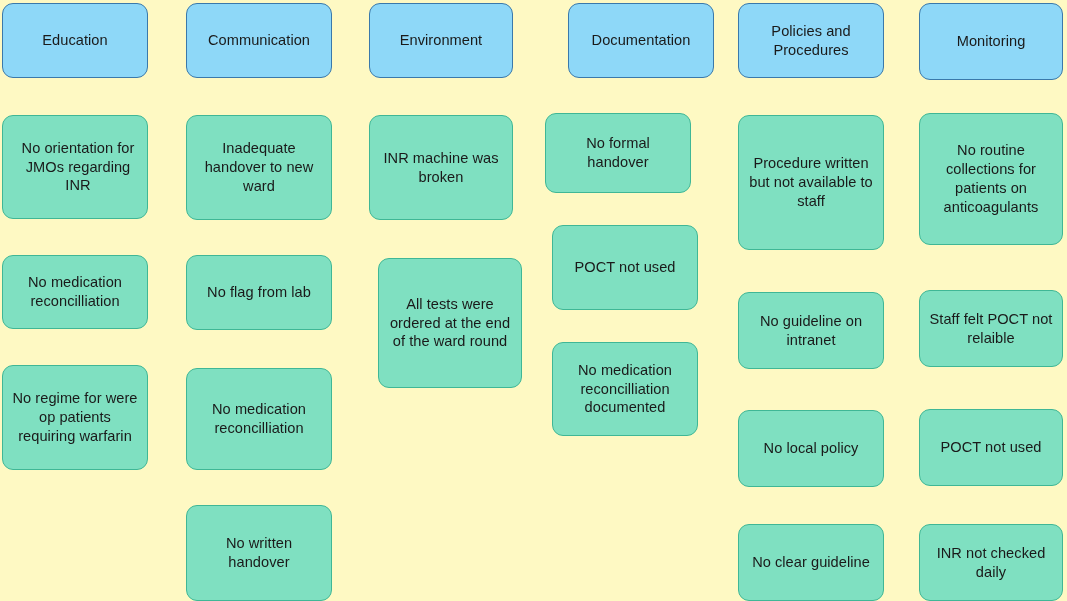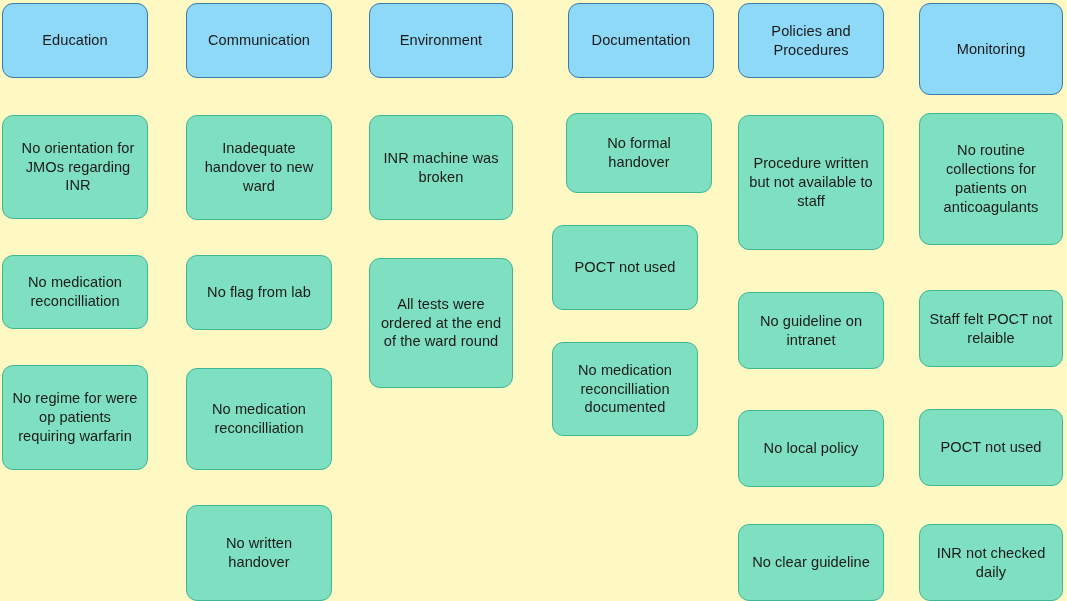--- a/index.html
+++ b/index.html
@@ -65,40 +65,40 @@
 handover to new
 ward</span></div>
     <div class="node cause" style="left: 186px; top: 255px; width: 146px; height: 75px;"><span>No flag from lab</span></div>
     <div class="node cause" style="left: 186px; top: 368px; width: 146px; height: 102px;"><span>No medication
 reconcilliation</span></div>
     <div class="node cause" style="left: 186px; top: 505px; width: 146px; height: 96px;"><span>No written
 handover</span></div>
     <div class="node category" style="left: 369px; top: 3px; width: 144px; height: 75px;"><span>Environment</span></div>
     <div class="node cause" style="left: 369px; top: 115px; width: 144px; height: 105px;"><span>INR machine was
 broken</span></div>
-    <div class="node cause" style="left: 369px; top: 258px; width: 144px; height: 130px;"><span>All tests were
+    <div class="node cause" style="left: 378px; top: 258px; width: 144px; height: 130px;"><span>All tests were
 ordered at the end
 of the ward round</span></div>
     <div class="node category" style="left: 552px; top: 3px; width: 146px; height: 75px; margin-left: 16px;"><span>Documentation</span></div>
-    <div class="node cause" style="left: 566px; top: 113px; width: 146px; height: 80px; justify-content: flex-end;"><span>No formal
+    <div class="node cause" style="left: 545px; top: 113px; width: 146px; height: 80px; justify-content: flex-end;"><span>No formal
 handover</span></div>
     <div class="node cause" style="left: 552px; top: 225px; width: 146px; height: 85px;"><span>POCT not used</span></div>
     <div class="node cause" style="left: 552px; top: 342px; width: 146px; height: 94px;"><span>No medication
 reconcilliation
 documented</span></div>
     <div class="node category" style="left: 738px; top: 3px; width: 146px; height: 75px;"><span>Policies and
 Procedures</span></div>
     <div class="node cause" style="left: 738px; top: 115px; width: 146px; height: 135px;"><span>Procedure written
 but not available to
 staff</span></div>
     <div class="node cause" style="left: 738px; top: 292px; width: 146px; height: 77px;"><span>No guideline on
 intranet</span></div>
     <div class="node cause" style="left: 738px; top: 410px; width: 146px; height: 77px;"><span>No local policy</span></div>
     <div class="node cause" style="left: 738px; top: 524px; width: 146px; height: 77px;"><span>No clear guideline</span></div>
-    <div class="node category" style="left: 919px; top: 3px; width: 144px; height: 92px; text-align: center;"><span>Monitoring</span></div>
+    <div class="node category" style="left: 919px; top: 3px; width: 144px; height: 77px; text-align: center;"><span>Monitoring</span></div>
     <div class="node cause" style="left: 919px; top: 113px; width: 144px; height: 132px;"><span>No routine
 collections for
 patients on
 anticoagulants</span></div>
     <div class="node cause" style="left: 919px; top: 290px; width: 144px; height: 77px;"><span>Staff felt POCT not
 relaible</span></div>
     <div class="node cause" style="left: 919px; top: 409px; width: 144px; height: 77px;"><span>POCT not used</span></div>
     <div class="node cause" style="left: 919px; top: 524px; width: 144px; height: 77px;"><span>INR not checked
 daily</span></div>
   </div>

